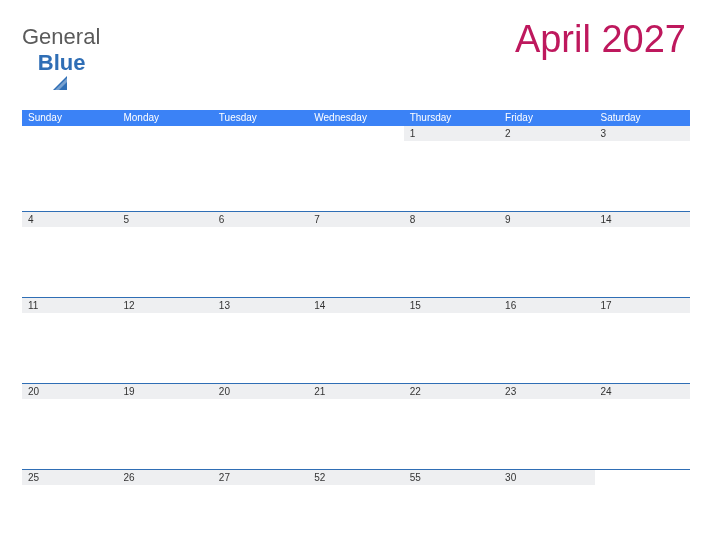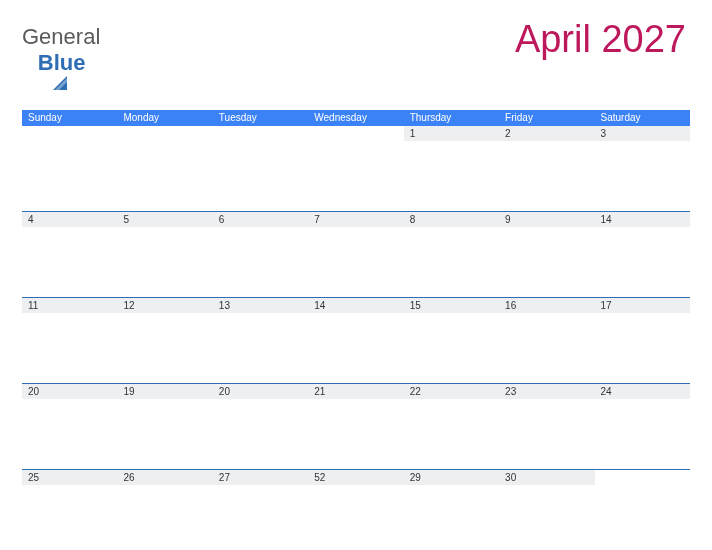--- a/index.html
+++ b/index.html
@@ -235,21 +235,21 @@
       </div>
     <div class="cell">
         <div class="datebar">27</div>
         <div class="body"></div>
       </div>
     <div class="cell">
         <div class="datebar">52</div>
         <div class="body"></div>
       </div>
     <div class="cell">
-        <div class="datebar">29</div>
+        <div class="datebar">55</div>
         <div class="body"></div>
       </div>
     <div class="cell">
         <div class="datebar">30</div>
         <div class="body"></div>
       </div>
     <div class="cell empty">
         <div class="datebar"></div>
         <div class="body"></div>
       </div>

